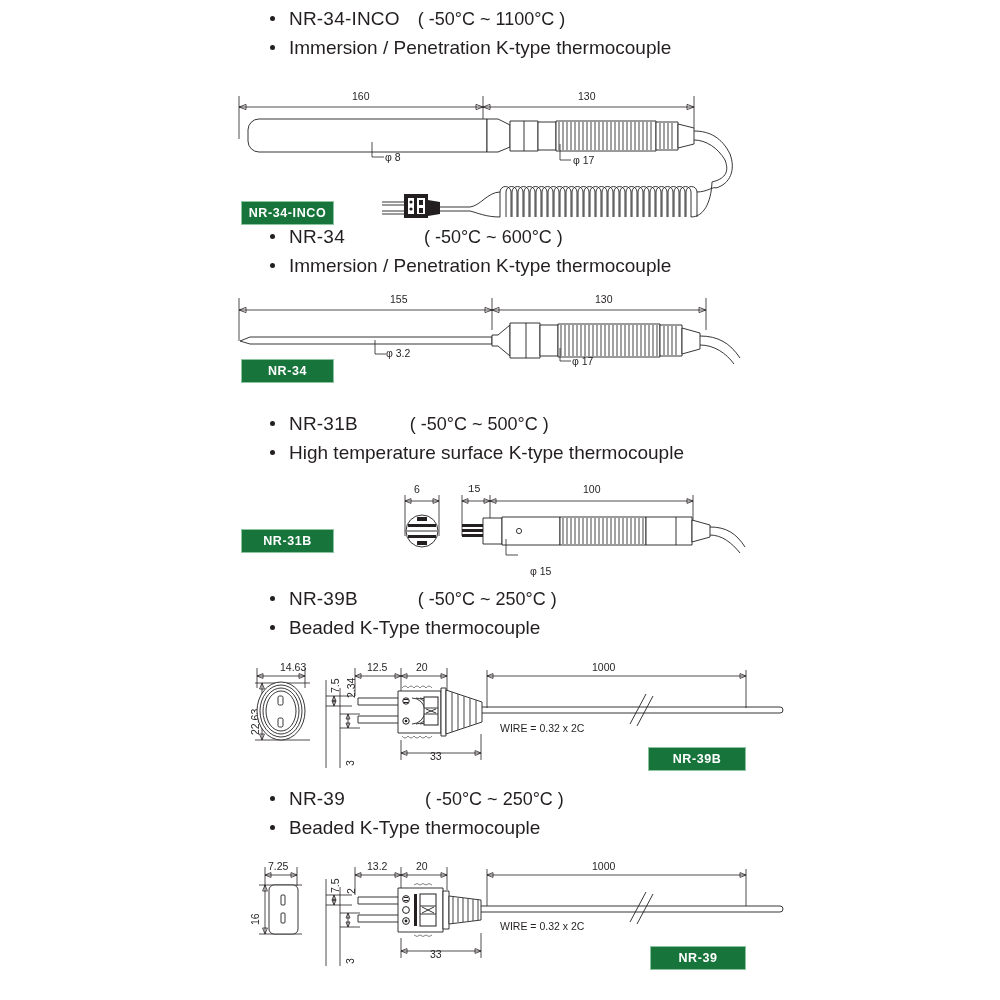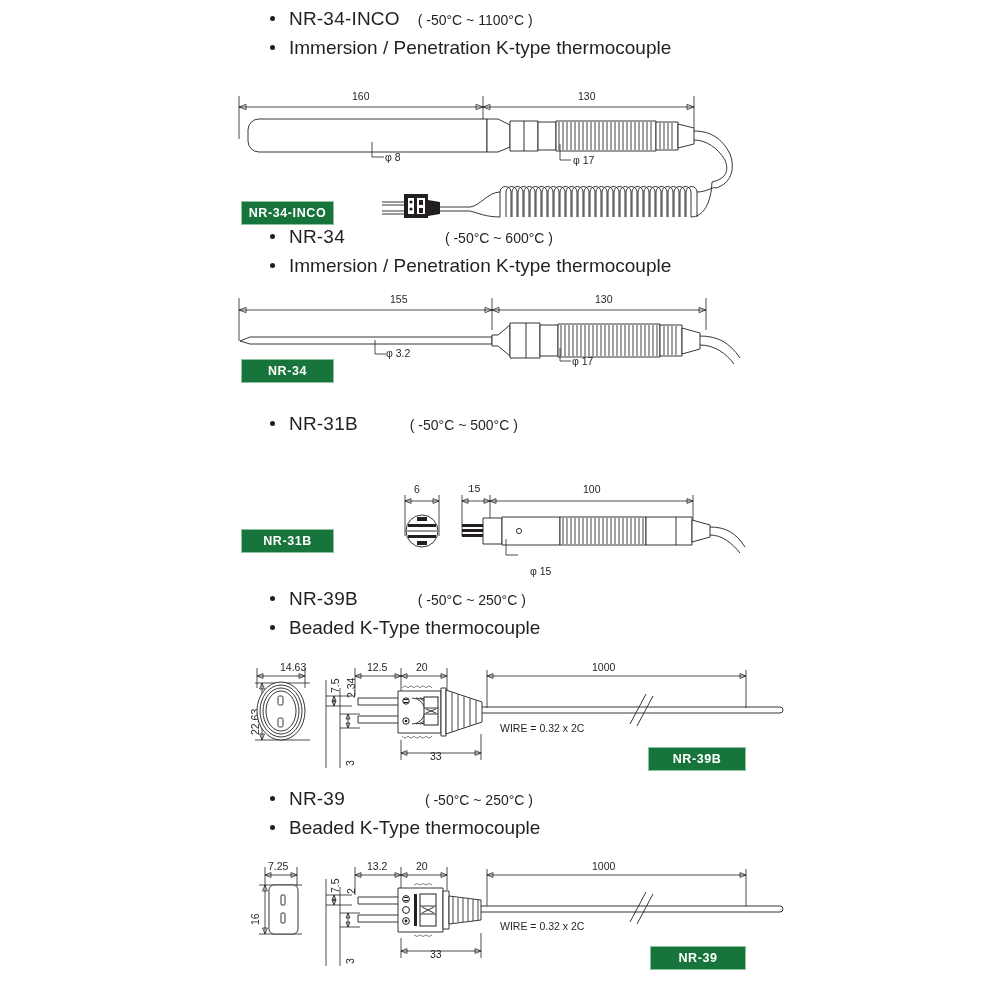--- a/index.html
+++ b/index.html
@@ -16,21 +16,21 @@
   
   .section{position:absolute;left:0;width:992px;}
 
   .bullets{position:absolute;left:270px;top:0;}
   .bul{position:relative;display:flex;align-items:baseline;margin-bottom:7px;}
   .bul .dot{
     width:5px;height:5px;border-radius:50%;background:#231f20;
     margin-right:14px;flex:none;position:relative;top:-4px;
   }
   .model{font-size:19px;letter-spacing:.2px;white-space:nowrap;}
-  .range{font-size:14px;white-space:nowrap;}
+  .range{font-size:18px;white-space:nowrap;}
   .desc{font-size:19px;white-space:nowrap;}
 
   
   .badge{
     position:absolute;
     background:#17753c;
     border:1.5px solid #8dc49f;
     color:#ffffff;
     font-size:12.5px;
     font-weight:bold;
@@ -206,21 +206,21 @@
 
     <div class="badge" style="left:241px;top:193px;width:93px;">NR-34-INCO</div>
   </div>
 
   <div class="section" style="top:226px;height:160px;">
 
     <div class="bullets">
       <div class="bul">
         <span class="dot"></span>
         <span class="model">NR-34</span>
-        <span class="range" style="margin-left:100px;">( -50°C ~ 600°C )</span>
+        <span class="range" style="margin-left:79px;">( -50°C ~ 600°C )</span>
       </div>
       <div class="bul">
         <span class="dot"></span>
         <span class="desc">Immersion / Penetration K-type thermocouple</span>
       </div>
     </div>
 
     <div class="dimtxt" style="left:357px;top:67px;margin-left:33px;">155</div>
     <div class="dimtxt" style="left:595px;top:67px;">130</div>
     <div class="dimtxt" style="left:386px;top:121px;">φ 3.2</div>
@@ -292,20 +292,24 @@
   </div>
 
   <div class="section" style="top:413px;height:165px;">
 
     <div class="bullets">
       <div class="bul">
         <span class="dot"></span>
         <span class="model">NR-31B</span>
         <span class="range" style="margin-left:52px;text-align:right;">( -50°C ~ 500°C )</span>
       </div>
+      <div class="bul">
+        <span class="dot"></span>
+        <span class="desc">High temperature surface K-type thermocouple</span>
+      </div>
     </div>
 
     <div class="dimtxt" style="left:414px;top:70px;">6</div>
     <div class="dimtxt" style="left:468px;top:70px;font-family:Liberation Mono, monospace;">15</div>
     <div class="dimtxt" style="left:583px;top:70px;">100</div>
     <div class="dimtxt" style="left:530px;top:152px;text-align:center;">φ 15</div>
 
     <svg class="dwg" style="left:0;top:0;" width="1000" height="165">
 
       <path class="ln-dim" d="M405 82 L405 123"></path>

